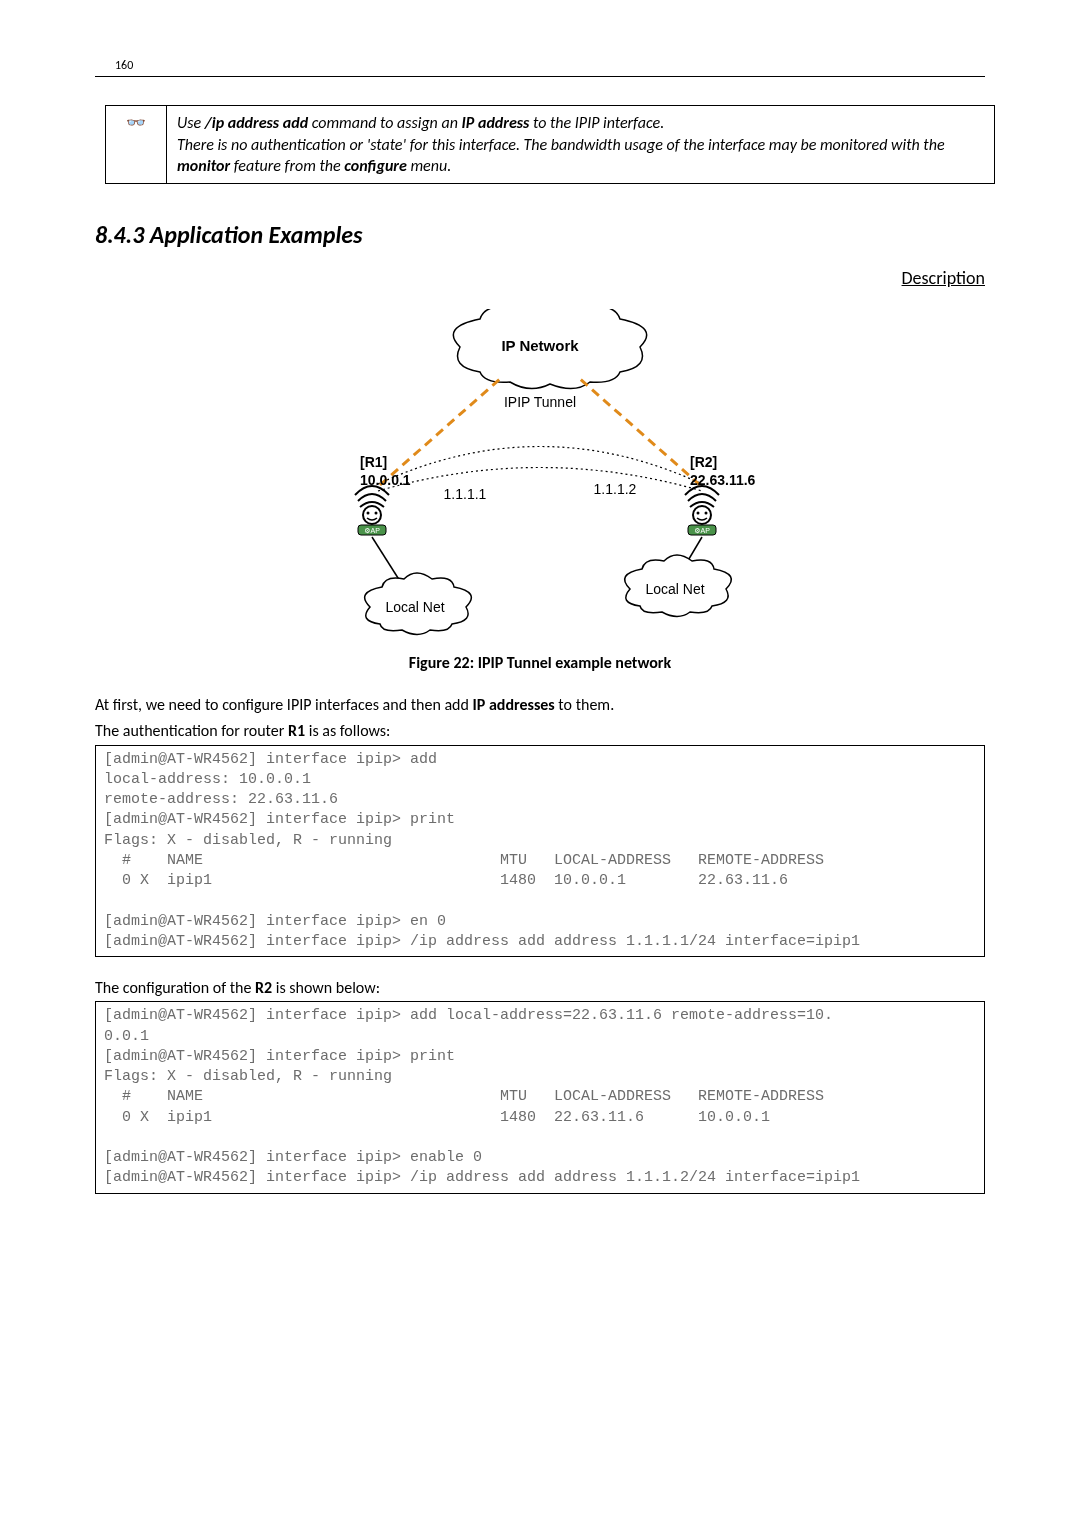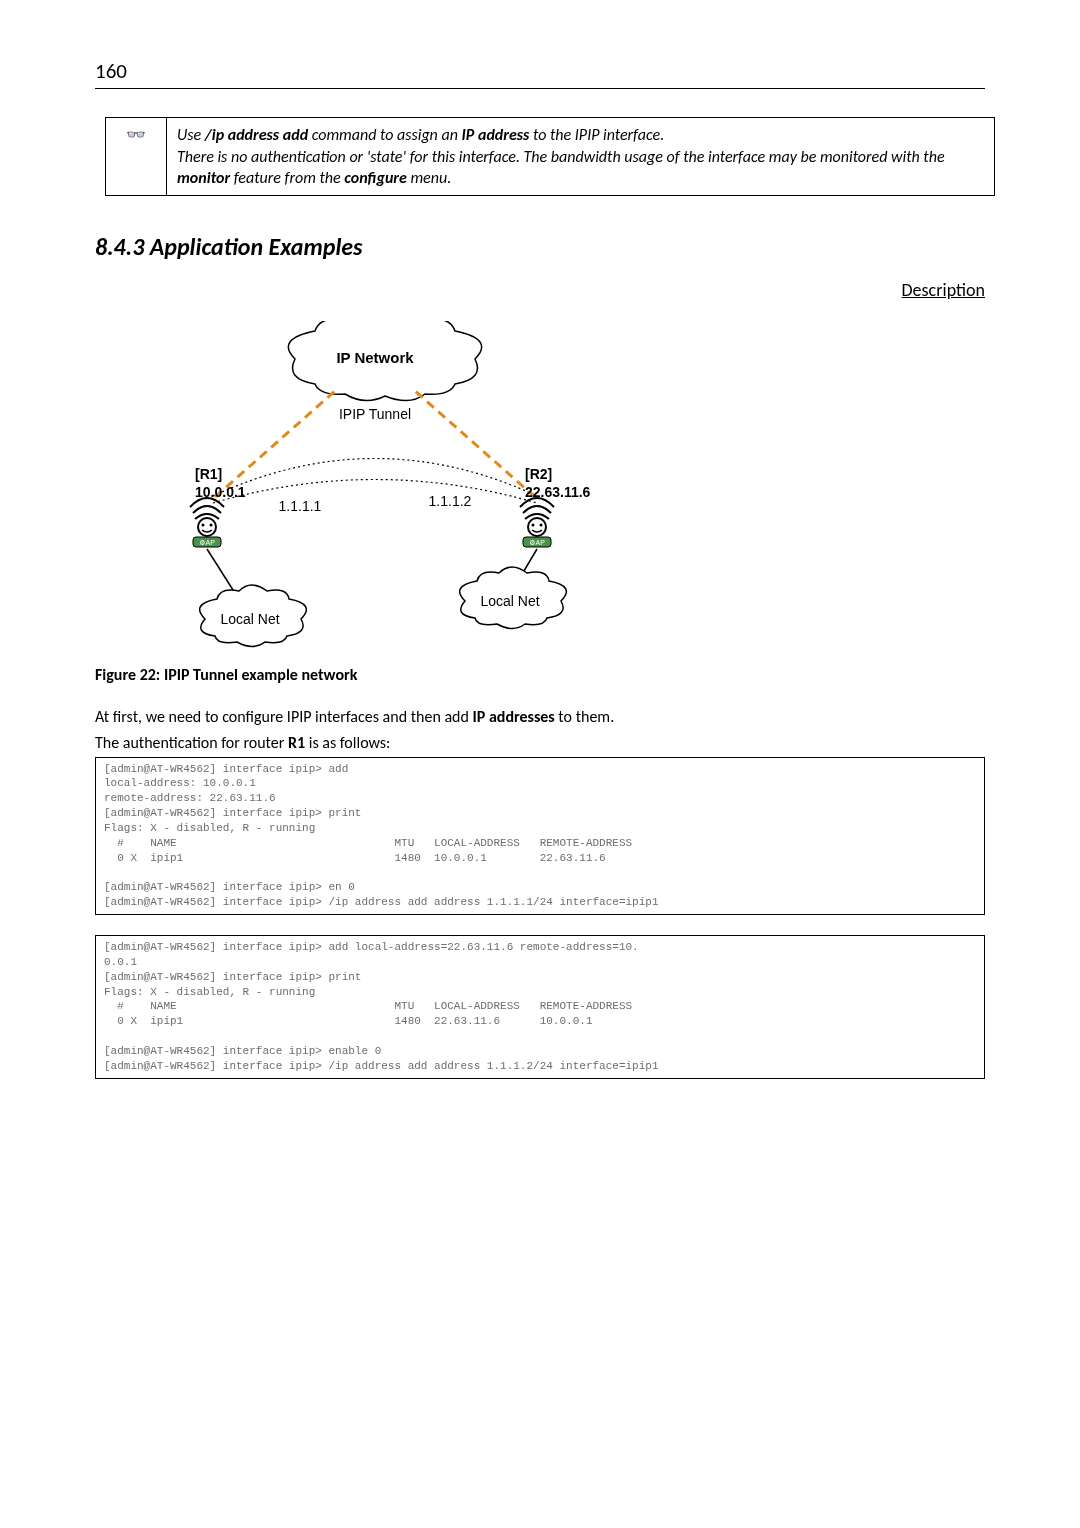--- a/index.html
+++ b/index.html
@@ -14,21 +14,22 @@
   .page {
     padding: 58px 95px 0 95px;
   }
   .header-row {
     display: flex;
     justify-content: space-between;
     align-items: flex-end;
     margin-bottom: 4px;
   }
   .page-num {
-    font-size: 21px;
+    font-size: 12px;
+    margin-left: 20px;
   }
   .header-titles {
     text-align: right;
     font-size: 16px;
     line-height: 1.35;
   }
   .hr {
     border: none;
     border-top: 1px solid #000;
     margin: 2px 0 28px 0;
@@ -69,32 +70,34 @@
     margin: 6px 0 8px 0;
     text-align: right;
   }
   p.body {
     font-size: 16px;
     margin: 4px 0;
     line-height: 1.4;
   }
   .diagram-wrap {
     display: flex;
+    justify-content: center;
     margin: 20px 0 10px 0;
   }
   svg.diagram { display: block; }
   .figure-caption {
+    text-align: center;
     font-weight: bold;
     font-size: 16px;
     margin: 14px 0 22px 0;
   }
   .codebox {
     border: 1px solid #000;
     font-family: "Courier New", monospace;
-    font-size: 11px;
+    font-size: 15px;
     color: #6d6d6d;
     padding: 4px 8px;
     white-space: pre;
     line-height: 1.35;
     margin-bottom: 20px;
   }
 </style>
 </head>
 <body>
 
@@ -197,20 +200,23 @@
 local-address: 10.0.0.1
 remote-address: 22.63.11.6 
 [admin@AT-WR4562] interface ipip&gt; print 
 Flags: X - disabled, R - running 
   #    NAME                                 MTU   LOCAL-ADDRESS   REMOTE-ADDRESS 
   0 X  ipip1                                1480  10.0.0.1        22.63.11.6      
  
 [admin@AT-WR4562] interface ipip&gt; en 0 
 [admin@AT-WR4562] interface ipip&gt; /ip address add address 1.1.1.1/24 interface=ipip1</div>
 
+  <p class="body" style="margin-bottom:2px;">
+    <span>The configuration of the </span><b>R2</b><span> is shown below:</span>
+  </p>
 
   <div class="codebox">[admin@AT-WR4562] interface ipip&gt; add local-address=22.63.11.6 remote-address=10.
 0.0.1                                                                               
 [admin@AT-WR4562] interface ipip&gt; print 
 Flags: X - disabled, R - running 
   #    NAME                                 MTU   LOCAL-ADDRESS   REMOTE-ADDRESS 
   0 X  ipip1                                1480  22.63.11.6      10.0.0.1        
  
 [admin@AT-WR4562] interface ipip&gt; enable 0 
 [admin@AT-WR4562] interface ipip&gt; /ip address add address 1.1.1.2/24 interface=ipip1</div>

